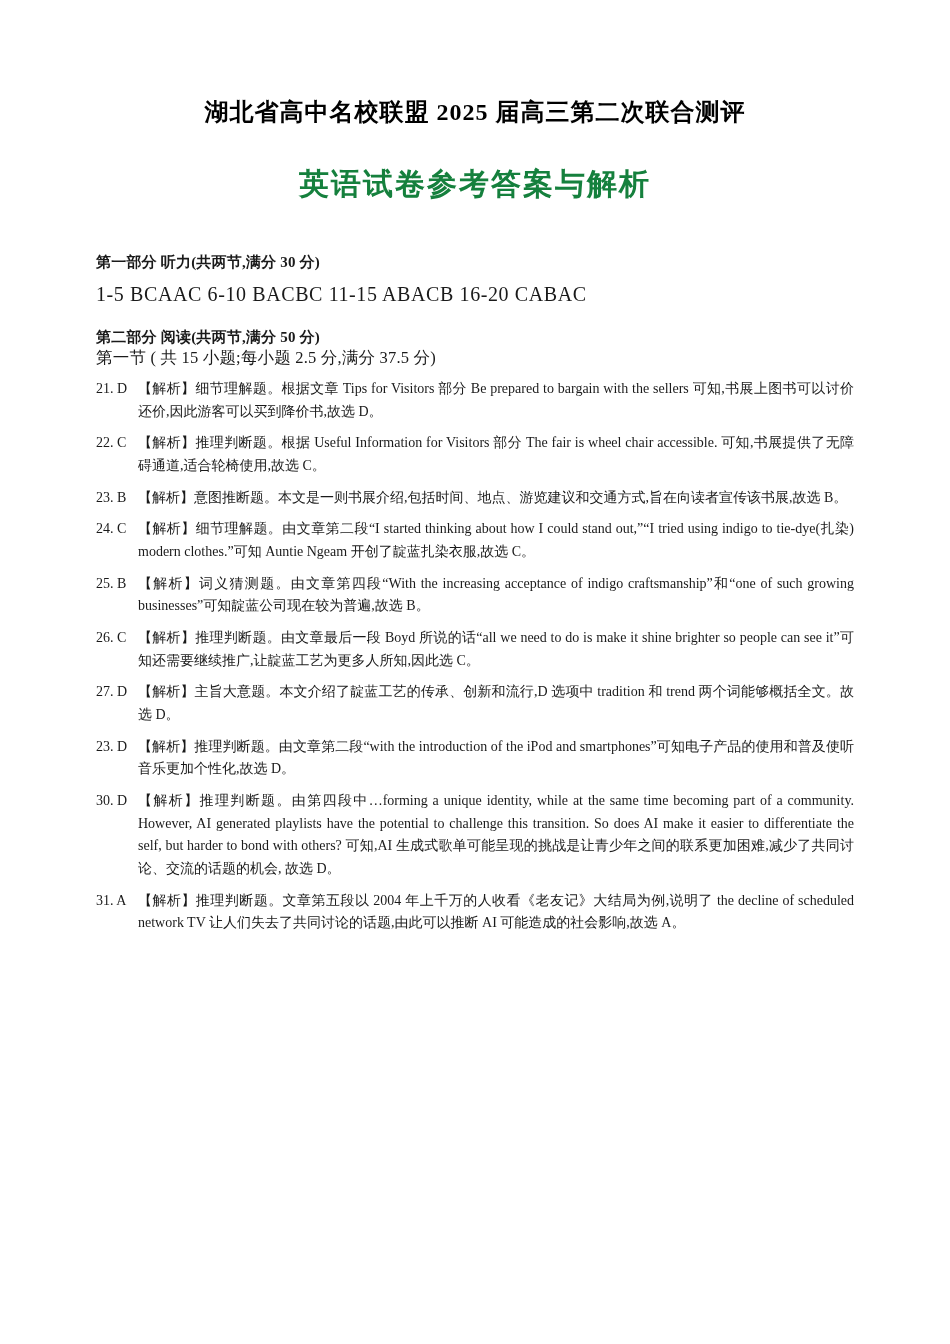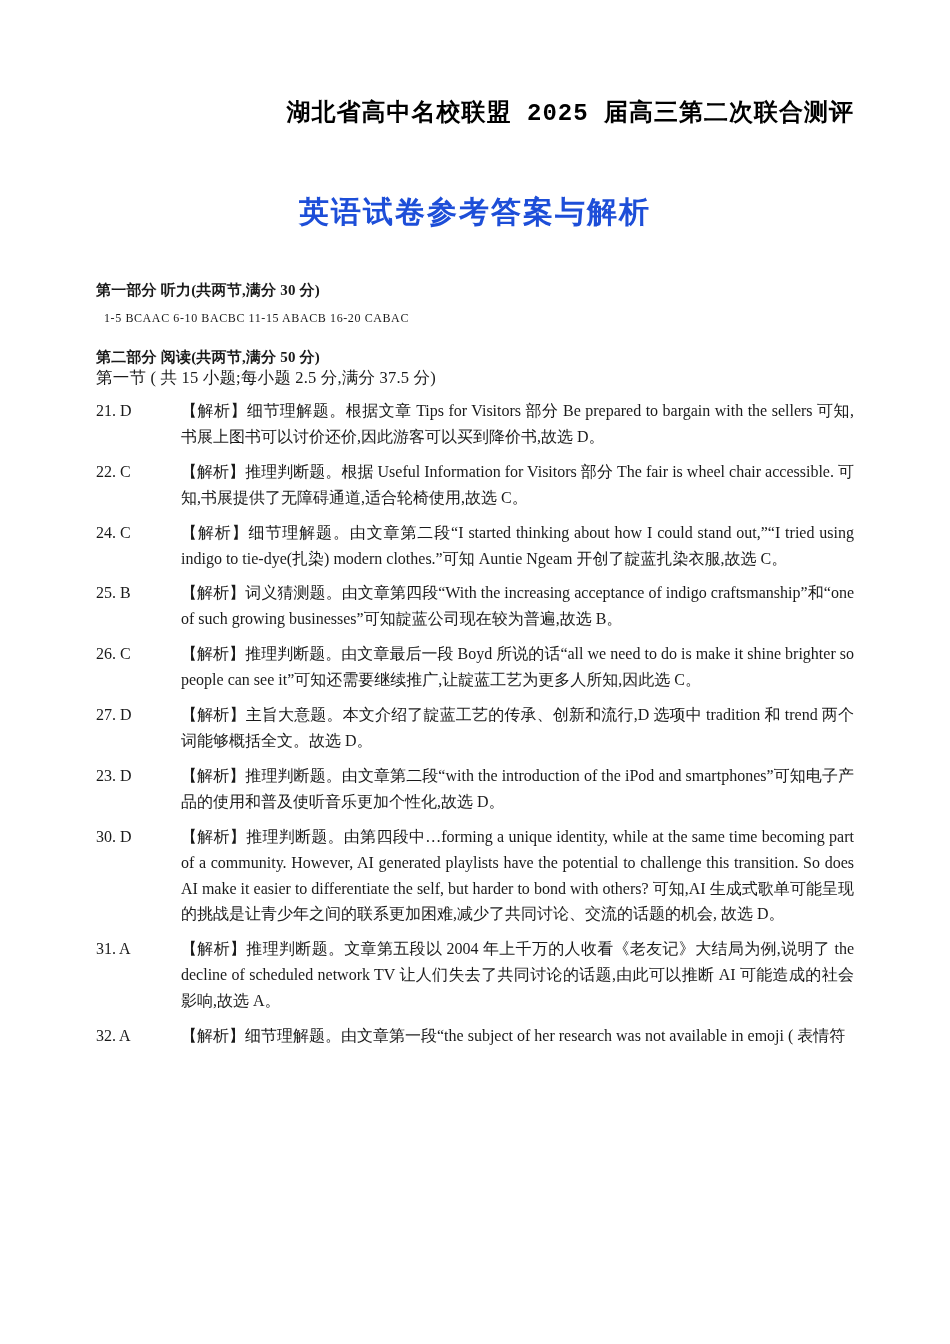--- a/index.html
+++ b/index.html
@@ -16,62 +16,60 @@
     overflow: hidden;
   }
   .page {
     position: relative;
     width: 950px;
     height: 1344px;
     box-sizing: border-box;
     padding: 0 96px;
   }
   .doc-title {
-    text-align: right;
-    font-family: Liberation Mono, monospace;
+    text-align: center;
+    font-family: Liberation Serif, serif;
     font-weight: bold;
     font-size: 24px;
     letter-spacing: 1px;
     margin-top: 96px;
     color: #000;
   }
   .doc-subtitle {
     text-align: center;
     font-family: "Liberation Serif", serif;
     font-weight: bold;
     font-size: 30px;
     letter-spacing: 2px;
-    margin-top: 64px;
-    color: #1d4ed8;
+    margin-top: 36px;
+    color: #15803d;
   }
   .section-head {
     font-weight: bold;
     font-size: 15px;
     margin-top: 48px;
     letter-spacing: 0.2px;
   }
   .section-head.tight {
     margin-top: 22px;
   }
   .plain-line {
     font-size: 16.5px;
     letter-spacing: 0.2px;
   }
   .answer-line {
-    font-size: 12px;
+    font-size: 20px;
     margin-top: 11px;
     letter-spacing: 0.6px;
-    margin-left: 8px;
   }
   .exp-item {
     display: flex;
     margin-top: 9px;
-    font-size: 16px;
+    font-size: 14px;
     line-height: 1.62;
-    gap: 43px;
   }
   .exp-num {
     flex: 0 0 42px;
     white-space: nowrap;
   }
   .exp-body {
     flex: 1 1 auto;
     text-align: justify;
     text-justify: inter-ideograph;
   }
@@ -93,20 +91,24 @@
   <div>
     <div class="exp-item">
       <div class="exp-num">21. D</div>
       <div class="exp-body">【解析】细节理解题。根据文章 Tips for Visitors 部分 Be prepared to bargain with the sellers 可知,书展上图书可以讨价还价,因此游客可以买到降价书,故选 D。</div>
     </div>
     <div class="exp-item">
       <div class="exp-num">22. C</div>
       <div class="exp-body">【解析】推理判断题。根据 Useful Information for Visitors 部分 The fair is wheel chair accessible. 可知,书展提供了无障碍通道,适合轮椅使用,故选 C。</div>
     </div>
     <div class="exp-item">
+      <div class="exp-num">23. B</div>
+      <div class="exp-body">【解析】意图推断题。本文是一则书展介绍,包括时间、地点、游览建议和交通方式,旨在向读者宣传该书展,故选 B。</div>
+    </div>
+    <div class="exp-item">
       <div class="exp-num">24. C</div>
       <div class="exp-body">【解析】细节理解题。由文章第二段“I started thinking about how I could stand out,”“I tried using indigo to tie-dye(扎染) modern clothes.”可知 Auntie Ngeam 开创了靛蓝扎染衣服,故选 C。</div>
     </div>
     <div class="exp-item">
       <div class="exp-num">25. B</div>
       <div class="exp-body">【解析】词义猜测题。由文章第四段“With the increasing acceptance of indigo craftsmanship”和“one of such growing businesses”可知靛蓝公司现在较为普遍,故选 B。</div>
     </div>
     <div class="exp-item">
       <div class="exp-num">26. C</div>
       <div class="exp-body">【解析】推理判断题。由文章最后一段 Boyd 所说的话“all we need to do is make it shine brighter so people can see it”可知还需要继续推广,让靛蓝工艺为更多人所知,因此选 C。</div>
@@ -120,19 +122,15 @@
       <div class="exp-body">【解析】推理判断题。由文章第二段“with the introduction of the iPod and smartphones”可知电子产品的使用和普及使听音乐更加个性化,故选 D。</div>
     </div>
     <div class="exp-item">
       <div class="exp-num">30. D</div>
       <div class="exp-body">【解析】推理判断题。由第四段中…forming a unique identity, while at the same time becoming part of a community. However, AI generated playlists have the potential to challenge this transition. So does AI make it easier to differentiate the self, but harder to bond with others? 可知,AI 生成式歌单可能呈现的挑战是让青少年之间的联系更加困难,减少了共同讨论、交流的话题的机会, 故选 D。</div>
     </div>
     <div class="exp-item">
       <div class="exp-num">31. A</div>
       <div class="exp-body">【解析】推理判断题。文章第五段以 2004 年上千万的人收看《老友记》大结局为例,说明了 the decline of scheduled network TV 让人们失去了共同讨论的话题,由此可以推断 AI 可能造成的社会影响,故选 A。</div>
     </div>
-    <div class="exp-item">
-      <div class="exp-num">32. A</div>
-      <div class="exp-body">【解析】细节理解题。由文章第一段“the subject of her research was not available in emoji ( 表情符</div>
-    </div>
   </div>
 
 </div>
 
 </body></html>

